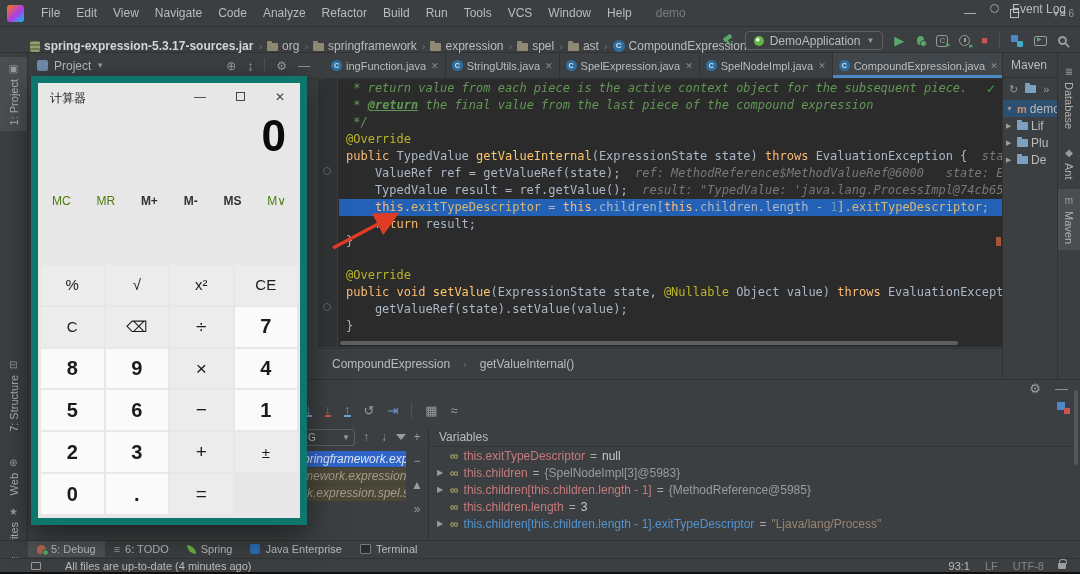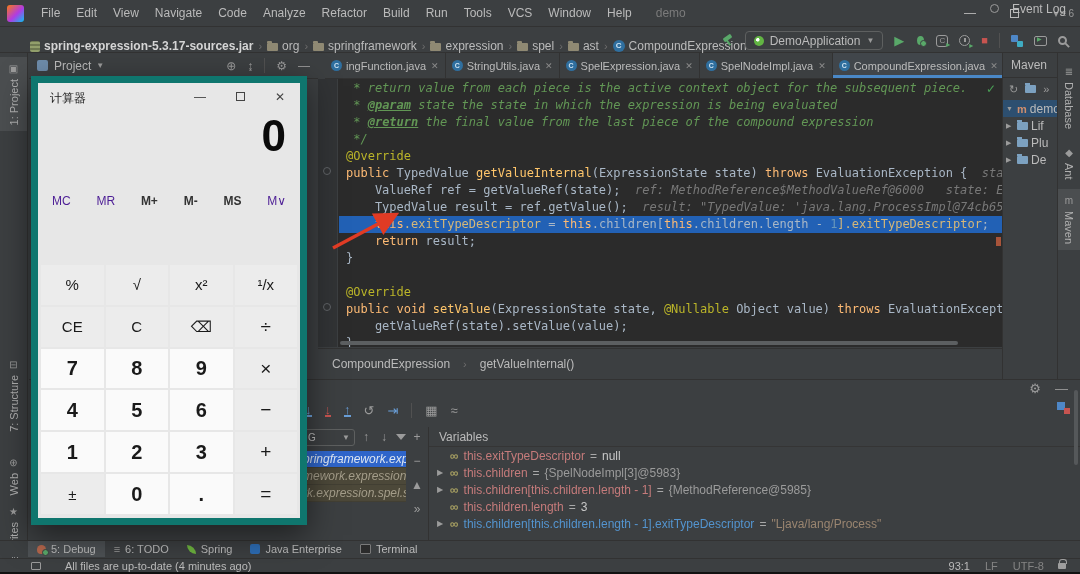--- a/index.html
+++ b/index.html
@@ -160,21 +160,21 @@
   .c-btn .sq{display:inline-block;width:9px;height:9px;border:1px solid #444;margin-top:9px}
   .c-nav{position:relative;height:34px}
   #hamburger{position:absolute;left:17px;top:8px;width:24px}
   #hamburger i{display:block;height:2px;background:#1a1a1a;margin-bottom:5px}
   #calcmode{position:absolute;left:56px;top:1px;font-size:21px;color:#0c0c0c}
   #history{position:absolute;right:16px;top:8px;width:15px;height:15px;border:1.5px solid #a8a8a8;border-radius:50%}
   #history::before{content:'';position:absolute;left:5px;top:2px;width:1.5px;height:5px;background:#a8a8a8}
   .c-display{height:64px;position:relative}
   #calcvalue{position:absolute;right:14px;top:0;font-size:44px;font-weight:600;color:#0a0a0a}
   .c-mem{display:flex;justify-content:space-between;padding:0 14px;height:24px;align-items:center;font-size:12px;font-weight:bold;color:#333;margin-top:14px}
-  .c-mem .dis{color:#4c1d95;font-weight:normal}
+  .c-mem .dis{color:#4d7c0f;font-weight:normal}
   .c-keys{position:absolute;left:3px;right:3px;top:182px;bottom:4px;display:grid;grid-template-columns:repeat(4,1fr);grid-auto-rows:1fr;gap:2px}
   .key{display:flex;align-items:center;justify-content:center;background:#ececec;font-size:15px}
   .key.digit{background:#fafafa;font-size:20px;font-weight:600}
   .key.op{font-size:19px}
   
   #arrowsvg{position:absolute;left:0;top:0;width:1080px;height:574px;z-index:60;pointer-events:none}
 </style>
 </head>
 <body>
 
@@ -325,21 +325,20 @@
   <span>6</span>
 </div>
 
 <div id="editor">
   <div id="gutter">
     <span class="gmark" style="top:88px"></span>
     <span class="gmark" style="top:224px"></span>
   </div>
   <div id="code">
       <div class="code-line"><span class="c-cmt"> * return value from each piece is the active context object for the subsequent piece.</span></div>
-      <div class="code-line"><span class="c-cmt"> * </span><span class="c-tag">@param</span><span class="c-cmt"> state the state in which the expression is being evaluated</span></div>
       <div class="code-line"><span class="c-cmt"> * </span><span class="c-tag">@return</span><span class="c-cmt"> the final value from the last piece of the compound expression</span></div>
       <div class="code-line"><span class="c-cmt"> */</span></div>
       <div class="code-line"><span class="c-ann">@Override</span></div>
       <div class="code-line"><span class="c-kw">public </span><span class="c-txt">TypedValue </span><span class="c-fn">getValueInternal</span><span class="c-txt">(ExpressionState state) </span><span class="c-kw">throws</span><span class="c-txt"> EvaluationException {</span><span class="c-hint">  state: Expressio</span></div>
       <div class="code-line"><span class="c-txt">    ValueRef ref = getValueRef(state);</span><span class="c-hint">  ref: MethodReference$MethodValueRef@6000   state: ExpressionStat</span></div>
       <div class="code-line"><span class="c-txt">    TypedValue result = ref.getValue();</span><span class="c-hint">  result: "TypedValue: 'java.lang.ProcessImpl@74cb65f7' of [java.</span></div>
       <div class="code-line hl"><span class="c-txt">    </span><span class="c-kw">this</span><span class="c-gold">.exitTypeDescriptor</span><span class="c-txt"> = </span><span class="c-kw">this</span><span class="c-txt">.children[</span><span class="c-kw">this</span><span class="c-txt">.children.length - </span><span class="c-num">1</span><span class="c-gold">].exitTypeDescriptor</span><span class="c-txt">;</span></div>
       <div class="code-line"><span class="c-txt">    </span><span class="c-kw">return</span><span class="c-txt"> result;</span></div>
       <div class="code-line"><span class="c-txt">}</span></div>
       <div class="code-line"></div>
@@ -522,21 +521,20 @@
       <span class="dis">MR</span>
       <span>M+</span>
       <span>M-</span>
       <span>MS</span>
       <span class="dis">M∨</span>
     </div>
   <div class="c-keys" id="calckeys">
       <div class="key func">%</div>
       <div class="key func">√</div>
       <div class="key func">x²</div>
-      <div class="key func">¹/x</div>
       <div class="key func">CE</div>
       <div class="key func">C</div>
       <div class="key func">⌫</div>
       <div class="key op">÷</div>
       <div class="key digit">7</div>
       <div class="key digit">8</div>
       <div class="key digit">9</div>
       <div class="key op">×</div>
       <div class="key digit">4</div>
       <div class="key digit">5</div>

